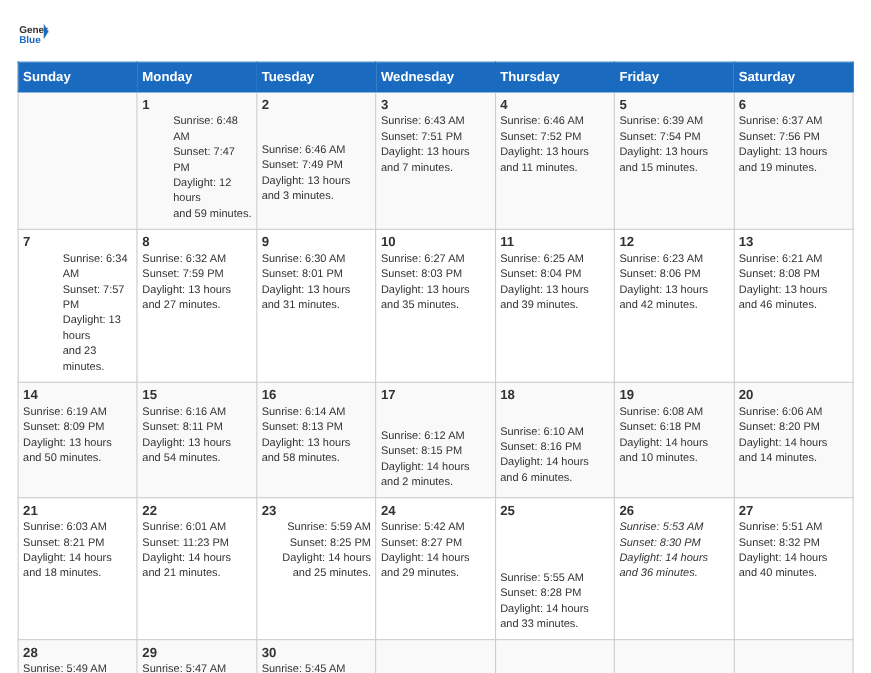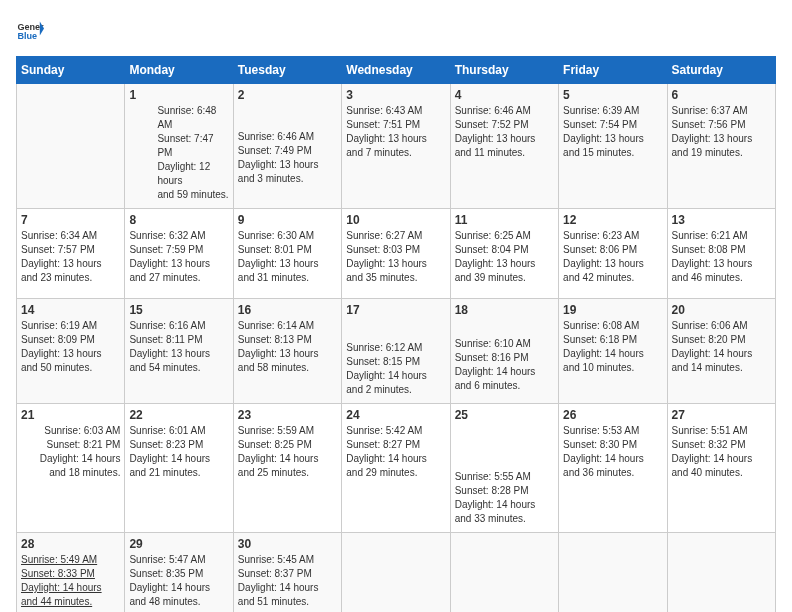--- a/index.html
+++ b/index.html
@@ -147,21 +147,21 @@
           <span class="day-num">6</span>
           <div class="cell-text" style="white-space: pre-line;">Sunrise: 6:37 AM
 Sunset: 7:56 PM
 Daylight: 13 hours
 and 19 minutes.</div>
         </td>
       </tr>
       <tr>
         <td>
           <span class="day-num">7</span>
-          <div class="cell-text" style="white-space: pre-line;">Sunrise: 6:34 AM
+          <div class="cell-text" style="white-space: pre-line; margin-left: 36px;">Sunrise: 6:34 AM
 Sunset: 7:57 PM
 Daylight: 13 hours
 and 23 minutes.</div>
         </td>
         <td>
           <span class="day-num">8</span>
           <div class="cell-text" style="white-space: pre-line;">Sunrise: 6:32 AM
 Sunset: 7:59 PM
 Daylight: 13 hours
 and 27 minutes.</div>
@@ -249,56 +249,56 @@
           <span class="day-num">20</span>
           <div class="cell-text" style="white-space: pre-line;">Sunrise: 6:06 AM
 Sunset: 8:20 PM
 Daylight: 14 hours
 and 14 minutes.</div>
         </td>
       </tr>
       <tr>
         <td>
           <span class="day-num">21</span>
-          <div class="cell-text" style="white-space: pre-line; text-align: right;">Sunrise: 6:03 AM
+          <div class="cell-text" style="white-space: pre-line;">Sunrise: 6:03 AM
 Sunset: 8:21 PM
 Daylight: 14 hours
 and 18 minutes.</div>
         </td>
         <td>
           <span class="day-num">22</span>
           <div class="cell-text" style="white-space: pre-line;">Sunrise: 6:01 AM
-Sunset: 8:23 PM
+Sunset: 11:23 PM
 Daylight: 14 hours
 and 21 minutes.</div>
         </td>
         <td>
           <span class="day-num">23</span>
-          <div class="cell-text" style="white-space: pre-line;">Sunrise: 5:59 AM
+          <div class="cell-text" style="white-space: pre-line; text-align: right;">Sunrise: 5:59 AM
 Sunset: 8:25 PM
 Daylight: 14 hours
 and 25 minutes.</div>
         </td>
         <td>
           <span class="day-num">24</span>
           <div class="cell-text" style="white-space: pre-line;">Sunrise: 5:42 AM
 Sunset: 8:27 PM
 Daylight: 14 hours
 and 29 minutes.</div>
         </td>
         <td>
           <span class="day-num">25</span>
           <div class="cell-text" style="white-space: pre-line; margin-top: 48px;">Sunrise: 5:55 AM
 Sunset: 8:28 PM
 Daylight: 14 hours
 and 33 minutes.</div>
         </td>
         <td>
           <span class="day-num">26</span>
-          <div class="cell-text" style="white-space: pre-line;">Sunrise: 5:53 AM
+          <div class="cell-text" style="white-space: pre-line; font-style: italic;">Sunrise: 5:53 AM
 Sunset: 8:30 PM
 Daylight: 14 hours
 and 36 minutes.</div>
         </td>
         <td>
           <span class="day-num">27</span>
           <div class="cell-text" style="white-space: pre-line;">Sunrise: 5:51 AM
 Sunset: 8:32 PM
 Daylight: 14 hours
 and 40 minutes.</div>

